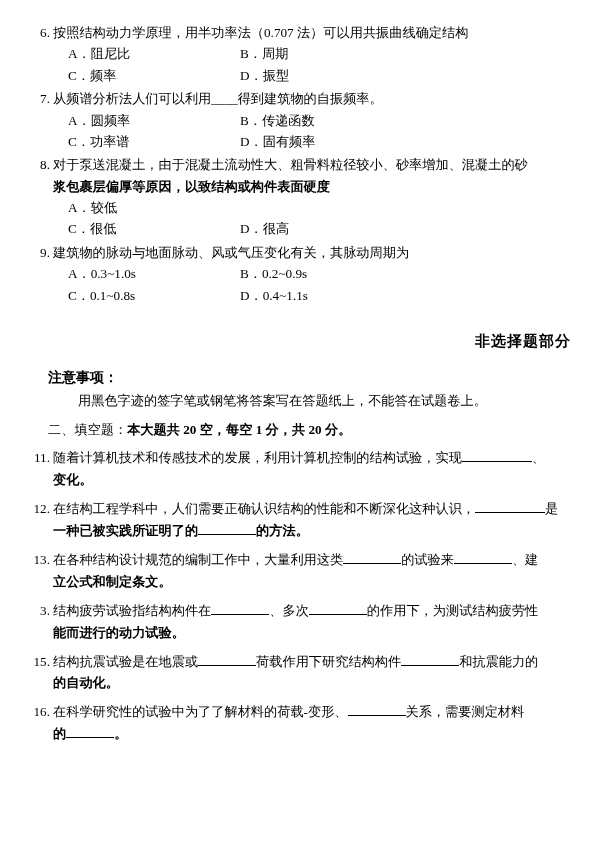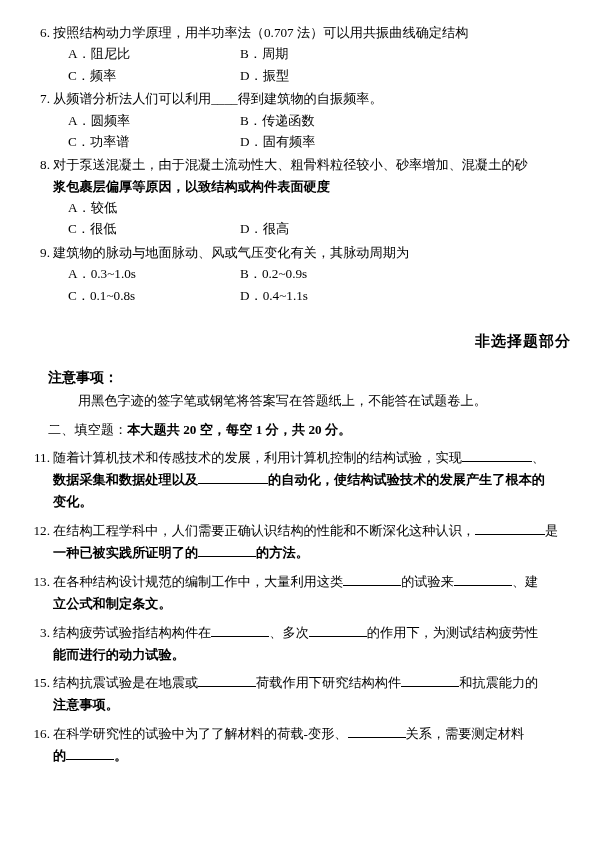--- a/index.html
+++ b/index.html
@@ -178,21 +178,20 @@
 
   <div class="part-head">
     <span>二、填空题：</span><b>本大题共 20 空，每空 1 分，共 20 分。</b>
   </div>
 
   <div class="q fill-q">
     <div class="q-line">
       <span class="q-num">11.</span>
       <span class="q-text"><span>随着计算机技术和传感技术的发展，利用计算机控制的结构试验，实现</span><span class="blk b4"></span><span>、</span></span>
     </div>
-    <div class="q-cont"><span>数据采集和数据处理以及</span><span class="blk b4"></span><span>的自动化，使结构试验技术的发展产生了根本的</span></div>
     <div class="q-cont">变化。</div>
   </div>
 
   <div class="q fill-q">
     <div class="q-line">
       <span class="q-num">12.</span>
       <span class="q-text"><span>在结构工程学科中，人们需要正确认识结构的性能和不断深化这种认识，</span><span class="blk b4"></span><span>是</span></span>
     </div>
     <div class="q-cont"><span>一种已被实践所证明了的</span><span class="blk b3"></span><span>的方法。</span></div>
   </div>
@@ -211,21 +210,21 @@
       <span class="q-text"><span>结构疲劳试验指结构构件在</span><span class="blk b3"></span><span>、多次</span><span class="blk b3"></span><span>的作用下，为测试结构疲劳性</span></span>
     </div>
     <div class="q-cont">能而进行的动力试验。</div>
   </div>
 
   <div class="q fill-q">
     <div class="q-line">
       <span class="q-num">15.</span>
       <span class="q-text"><span>结构抗震试验是在地震或</span><span class="blk b3"></span><span>荷载作用下研究结构构件</span><span class="blk b3"></span><span>和抗震能力的</span></span>
     </div>
-    <div class="q-cont">注意事项。</div>
+    <div class="q-cont">的自动化。</div>
   </div>
 
   <div class="q fill-q">
     <div class="q-line">
       <span class="q-num">16.</span>
       <span class="q-text"><span>在科学研究性的试验中为了了解材料的荷载-变形、</span><span class="blk b3"></span><span>关系，需要测定材料</span></span>
     </div>
     <div class="q-cont"><span>的</span><span class="blk b2"></span><span>。</span></div>
   </div>
 

